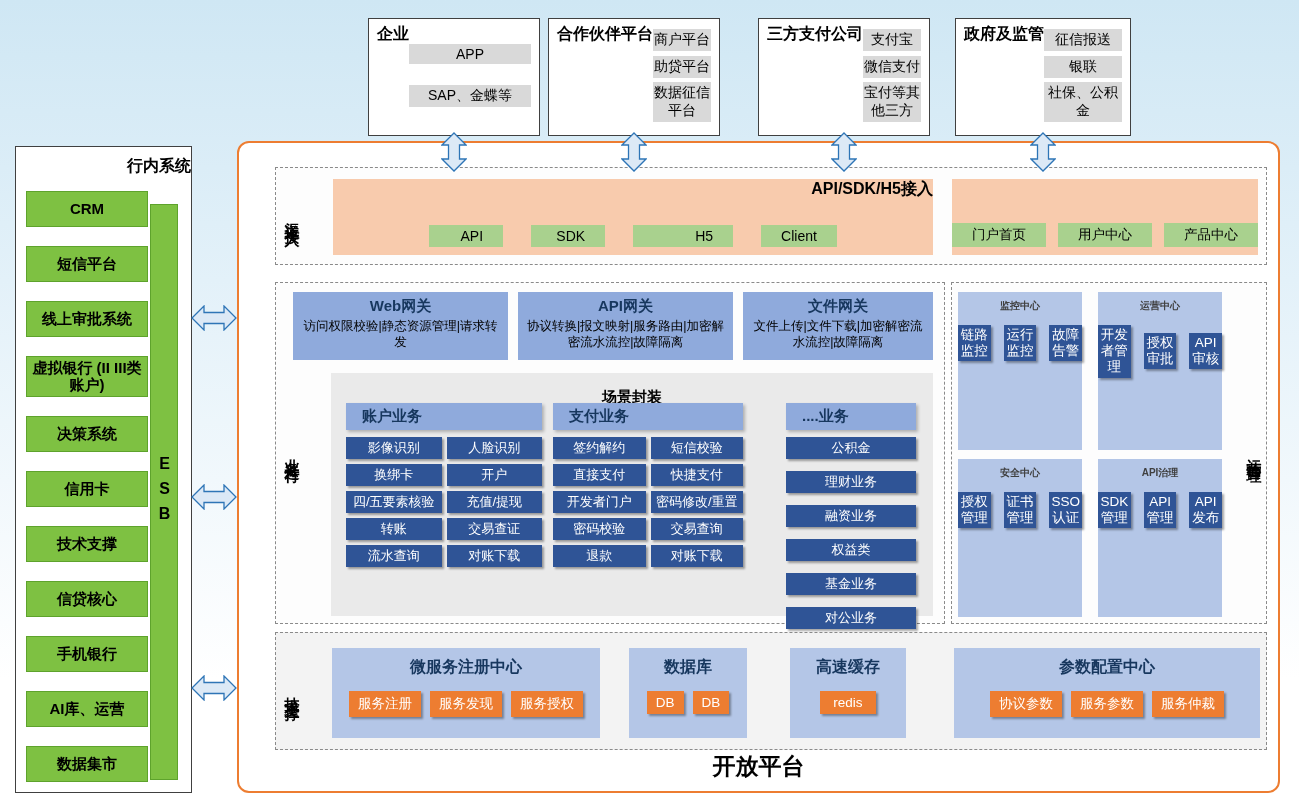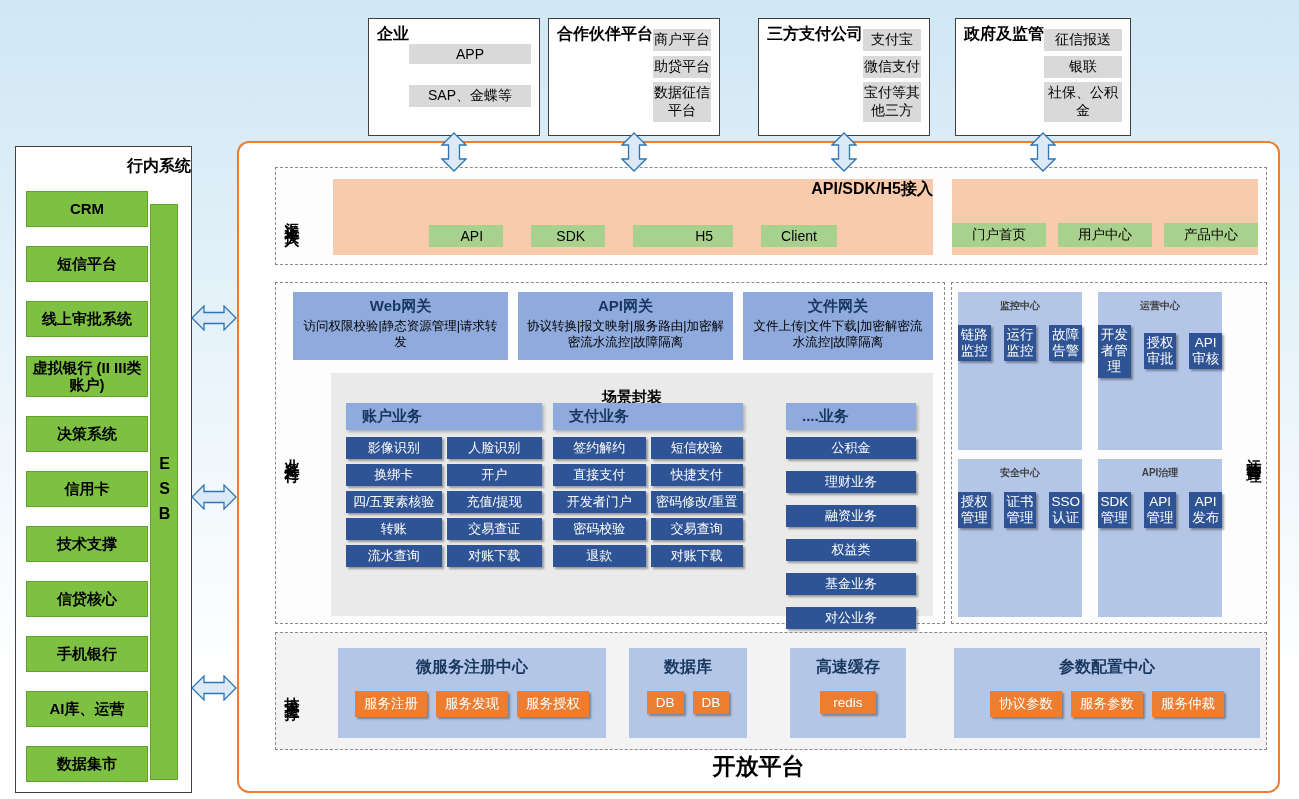--- a/index.html
+++ b/index.html
@@ -239,21 +239,21 @@
           <div class="blue-item">API发布</div>
         </div>
       </div>
     </div>
 
     <div class="section" style="left:36px;top:489px;width:992px;height:118px;background:#f3f3f3;">
       <div class="v-label" style="left:6px;">
           <span>技术支撑</span>
         </div>
 
-      <div class="tech-block" style="left:62px;width:268px;">
+      <div class="tech-block" style="left:56px;width:268px;">
         <div class="tech-title">微服务注册中心</div>
         <div class="tech-btns">
           <div class="orange-btn">服务注册</div>
           <div class="orange-btn">服务发现</div>
           <div class="orange-btn">服务授权</div>
         </div>
       </div>
       <div class="tech-block" style="left:353px;width:118px;">
         <div class="tech-title">数据库</div>
         <div class="tech-btns">

